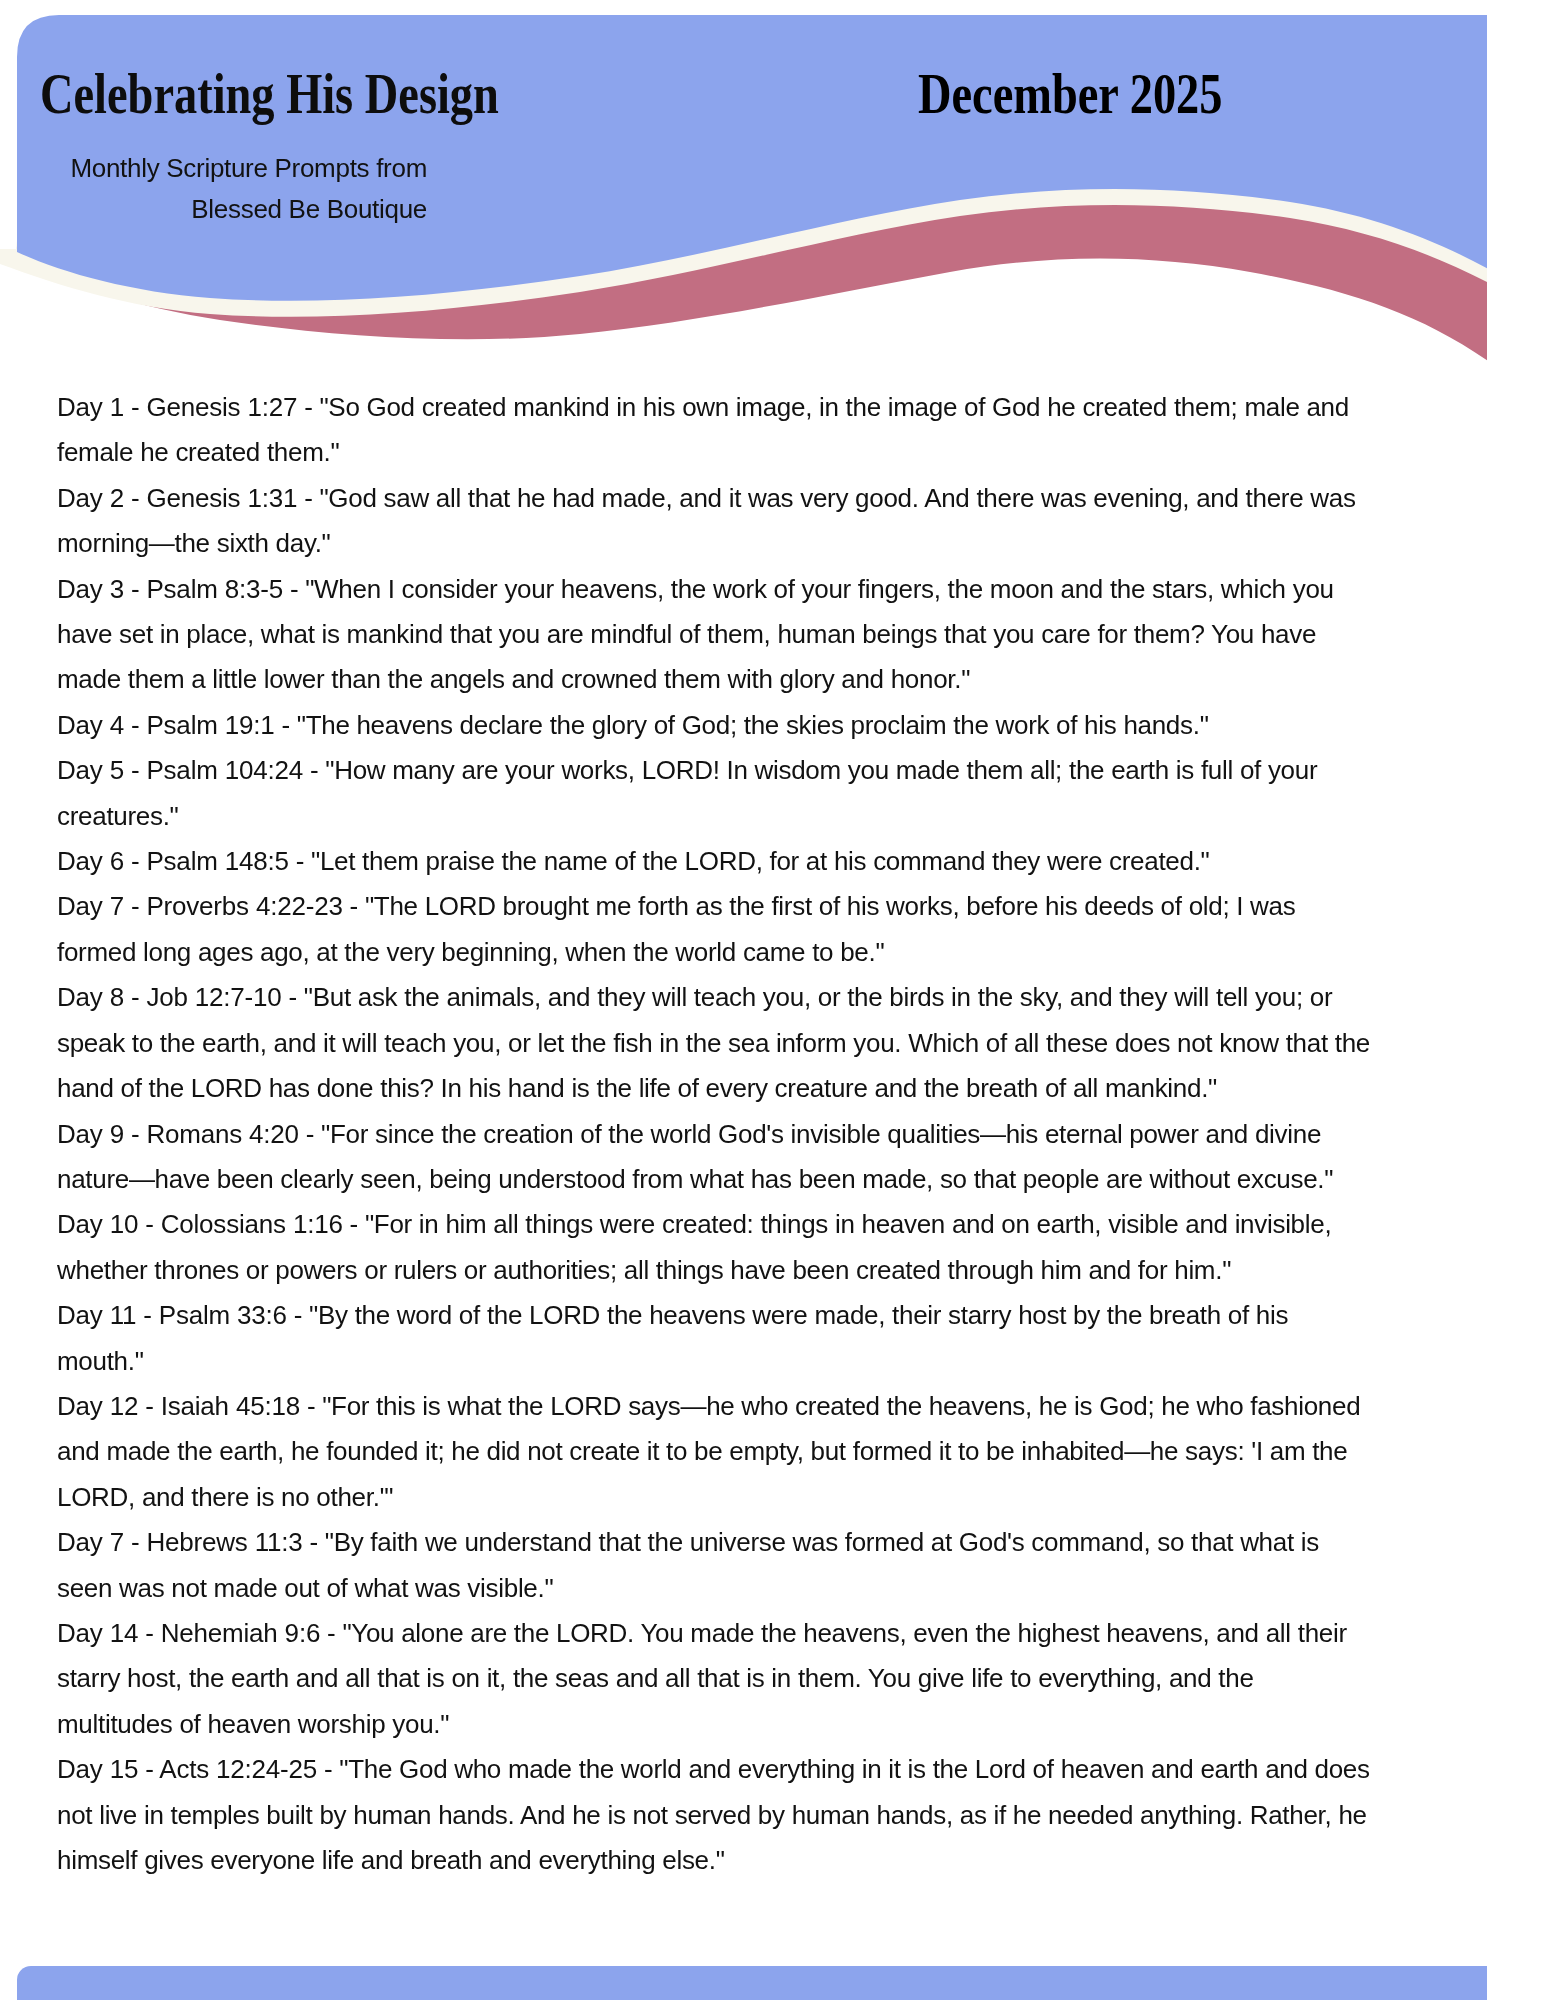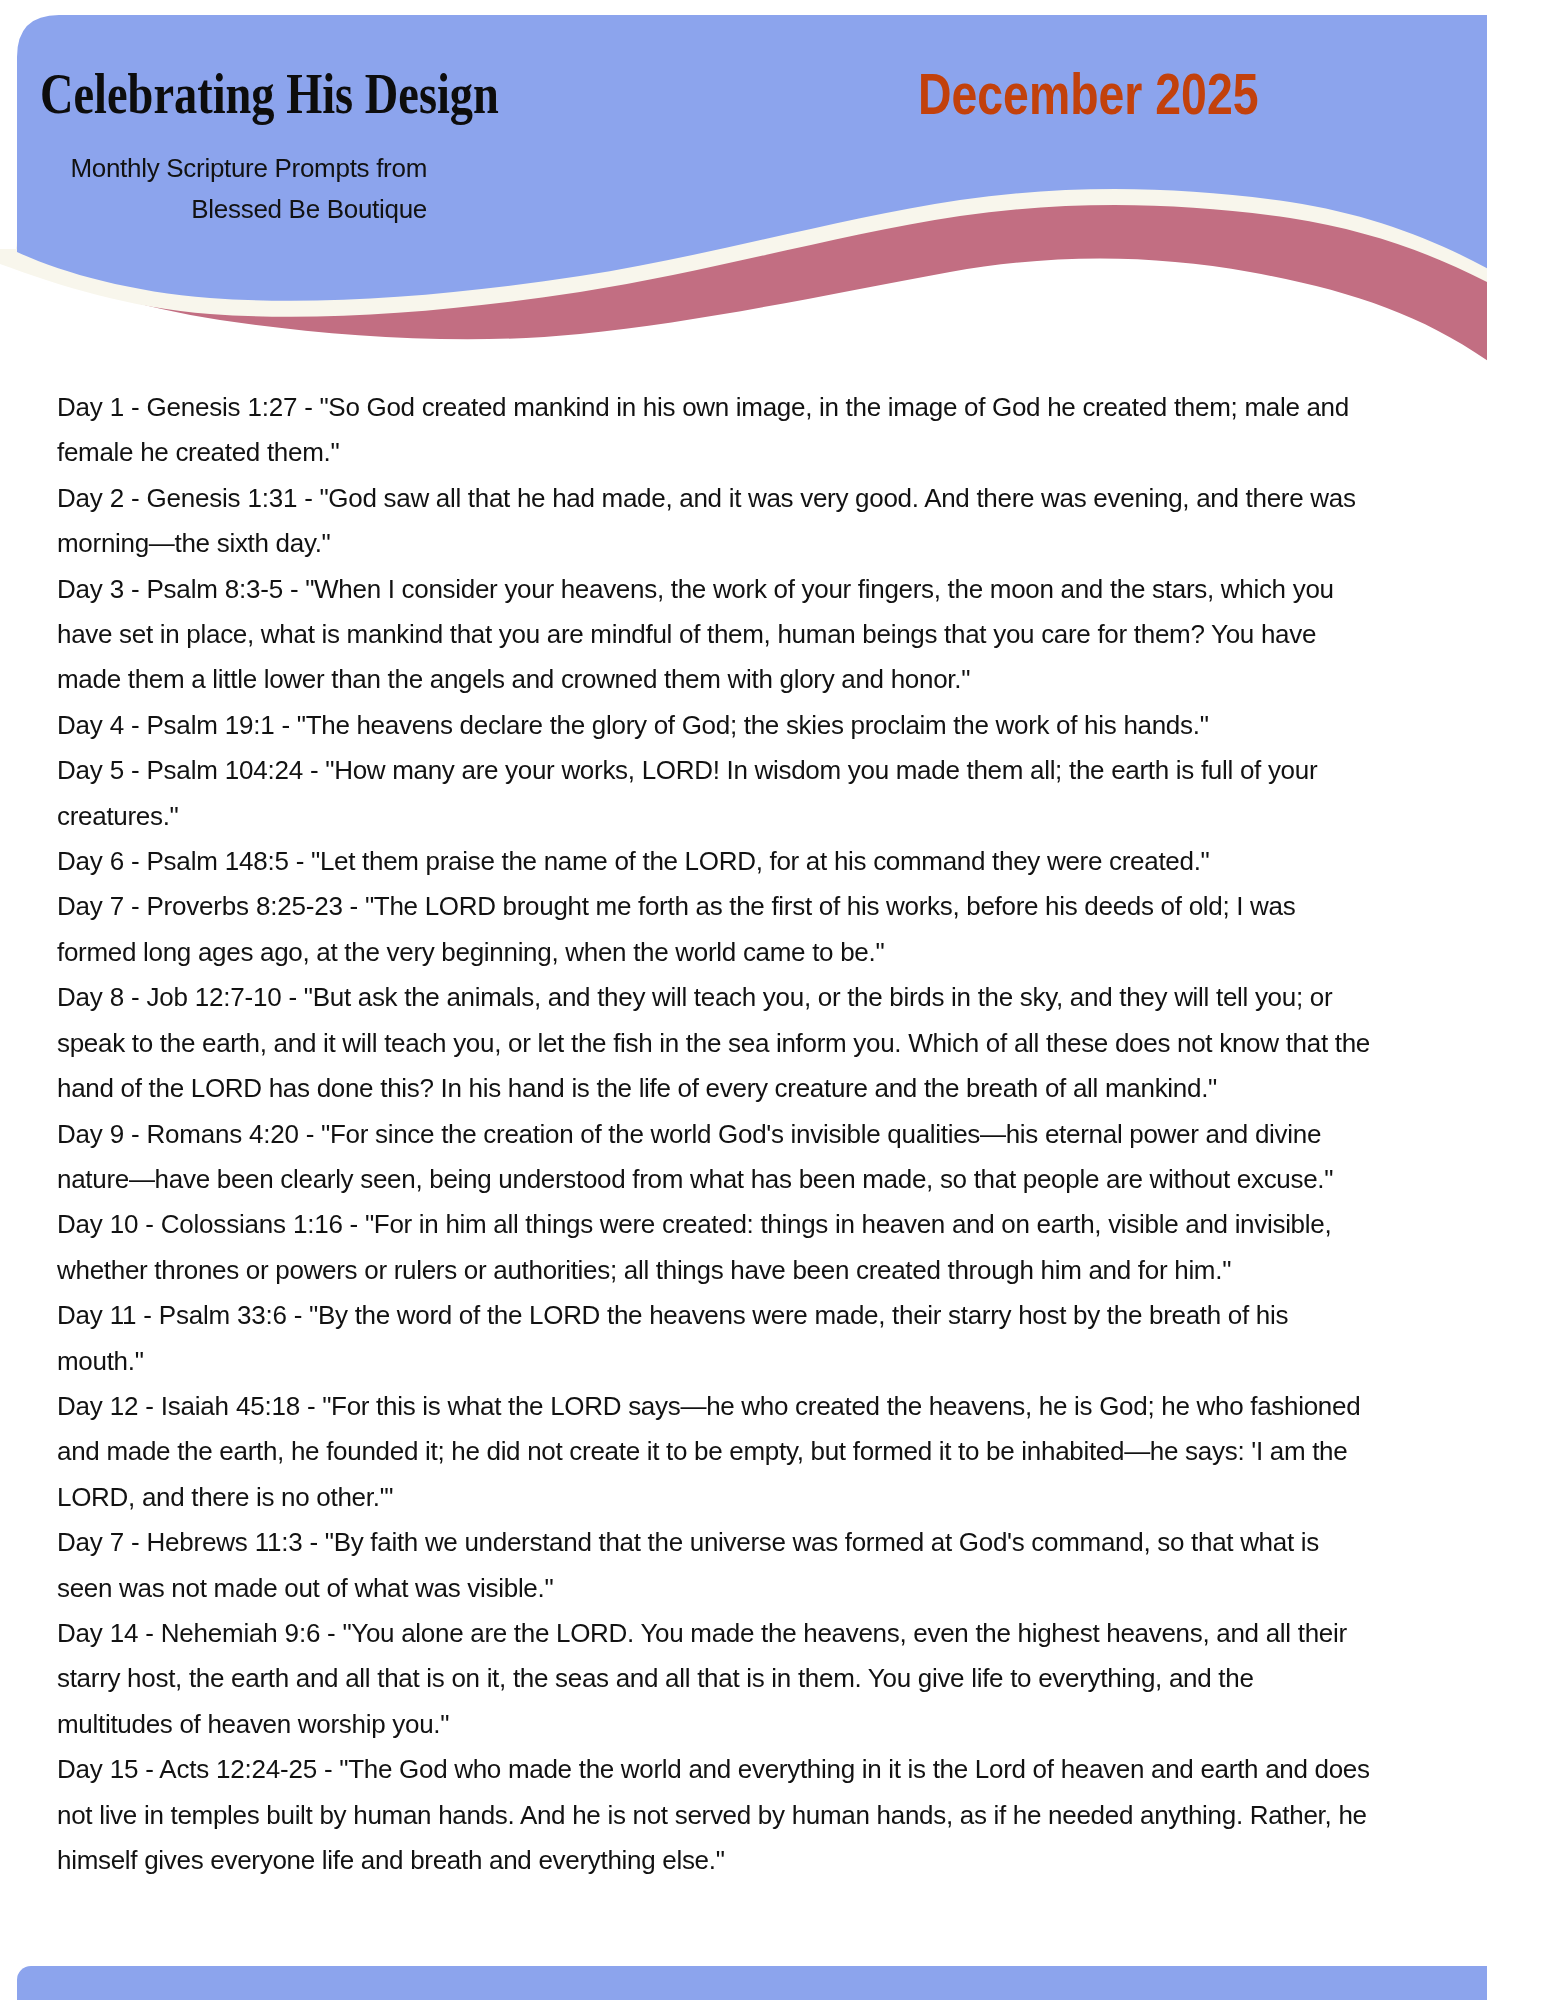--- a/index.html
+++ b/index.html
@@ -14,23 +14,23 @@
   .header-svg{position:absolute;top:0;left:0;display:block;}
   .main-title{
     position:absolute;left:40px;top:64px;
     font-family:"Liberation Serif", serif;
     font-weight:700;font-size:58px;line-height:60px;
     color:#0d0d0d;white-space:nowrap;
   }
   .main-title .squeeze{display:inline-block;transform:scaleX(0.80);transform-origin:left center;}
   .month-title{
     position:absolute;left:918px;top:64px;
-    font-family:Liberation Sans, sans-serif;
+    font-family:Liberation Serif, serif;
     font-weight:700;font-size:58px;line-height:60px;
-    color:#c2410c;white-space:nowrap;
+    color:#000000;white-space:nowrap;
   }
   .month-title .squeeze{display:inline-block;transform:scaleX(0.80);transform-origin:left center;}
   .subtitle{
     position:absolute;left:27px;top:148px;width:400px;
     font-size:26px;line-height:41px;letter-spacing:-0.3px;
     text-align:right;white-space:pre;color:#121212;
   }
   .body-text{
     position:absolute;left:57px;top:385px;width:1495px;
     font-size:26px;line-height:45.4px;letter-spacing:-0.3px;
@@ -84,21 +84,21 @@
 female he created them."</span></p>
     <p><strong>Day 2 - Genesis 1:31</strong><span class="quote"> - "God saw all that he had made, and it was very good. And there was evening, and there was
 morning—the sixth day."</span></p>
     <p><strong>Day 3 - Psalm 8:3-5</strong><span class="quote"> - "When I consider your heavens, the work of your fingers, the moon and the stars, which you
 have set in place, what is mankind that you are mindful of them, human beings that you care for them? You have
 made them a little lower than the angels and crowned them with glory and honor."</span></p>
     <p><strong>Day 4 - Psalm 19:1</strong><span class="quote"> - "The heavens declare the glory of God; the skies proclaim the work of his hands."</span></p>
     <p><strong>Day 5 - Psalm 104:24</strong><span class="quote"> - "How many are your works, LORD! In wisdom you made them all; the earth is full of your
 creatures."</span></p>
     <p><strong>Day 6 - Psalm 148:5</strong><span class="quote"> - "Let them praise the name of the LORD, for at his command they were created."</span></p>
-    <p><strong>Day 7 - Proverbs 8:25-23</strong><span class="quote"> - "The LORD brought me forth as the first of his works, before his deeds of old; I was
+    <p><strong>Day 7 - Proverbs 4:22-23</strong><span class="quote"> - "The LORD brought me forth as the first of his works, before his deeds of old; I was
 formed long ages ago, at the very beginning, when the world came to be."</span></p>
     <p><strong>Day 8 - Job 12:7-10</strong><span class="quote"> - "But ask the animals, and they will teach you, or the birds in the sky, and they will tell you; or
 speak to the earth, and it will teach you, or let the fish in the sea inform you. Which of all these does not know that the
 hand of the LORD has done this? In his hand is the life of every creature and the breath of all mankind."</span></p>
     <p><strong>Day 9 - Romans 4:20</strong><span class="quote"> - "For since the creation of the world God's invisible qualities—his eternal power and divine
 nature—have been clearly seen, being understood from what has been made, so that people are without excuse."</span></p>
     <p><strong>Day 10 - Colossians 1:16</strong><span class="quote"> - "For in him all things were created: things in heaven and on earth, visible and invisible,
 whether thrones or powers or rulers or authorities; all things have been created through him and for him."</span></p>
     <p><strong>Day 11 - Psalm 33:6</strong><span class="quote"> - "By the word of the LORD the heavens were made, their starry host by the breath of his
 mouth."</span></p>

